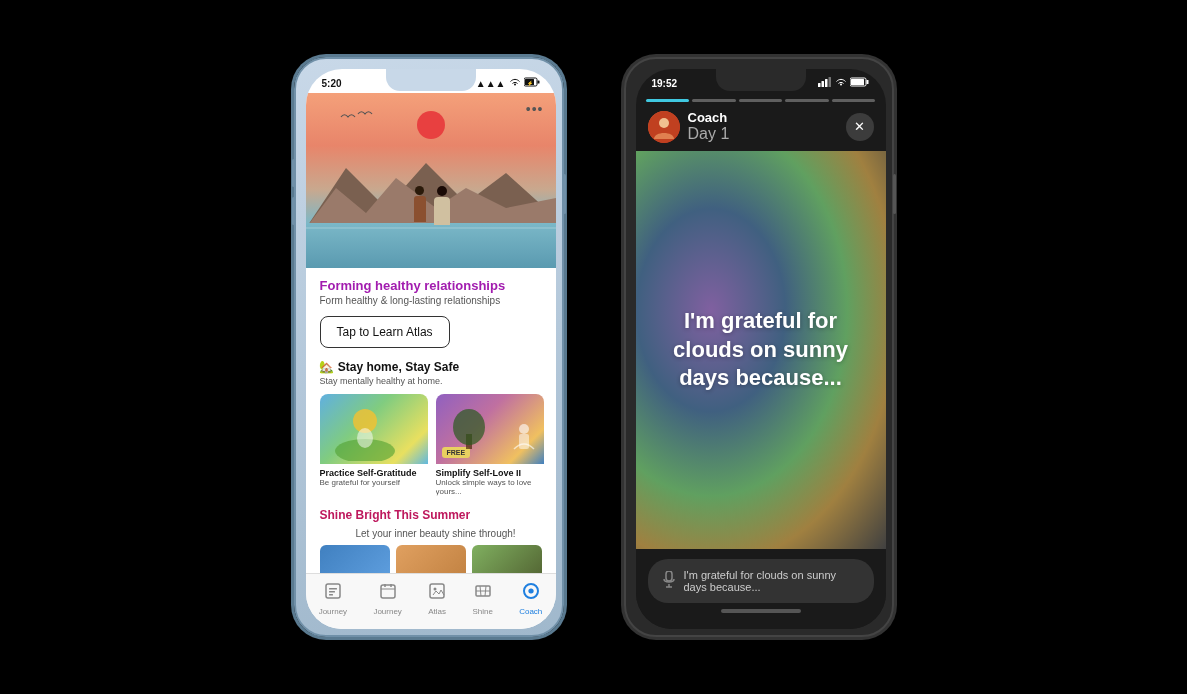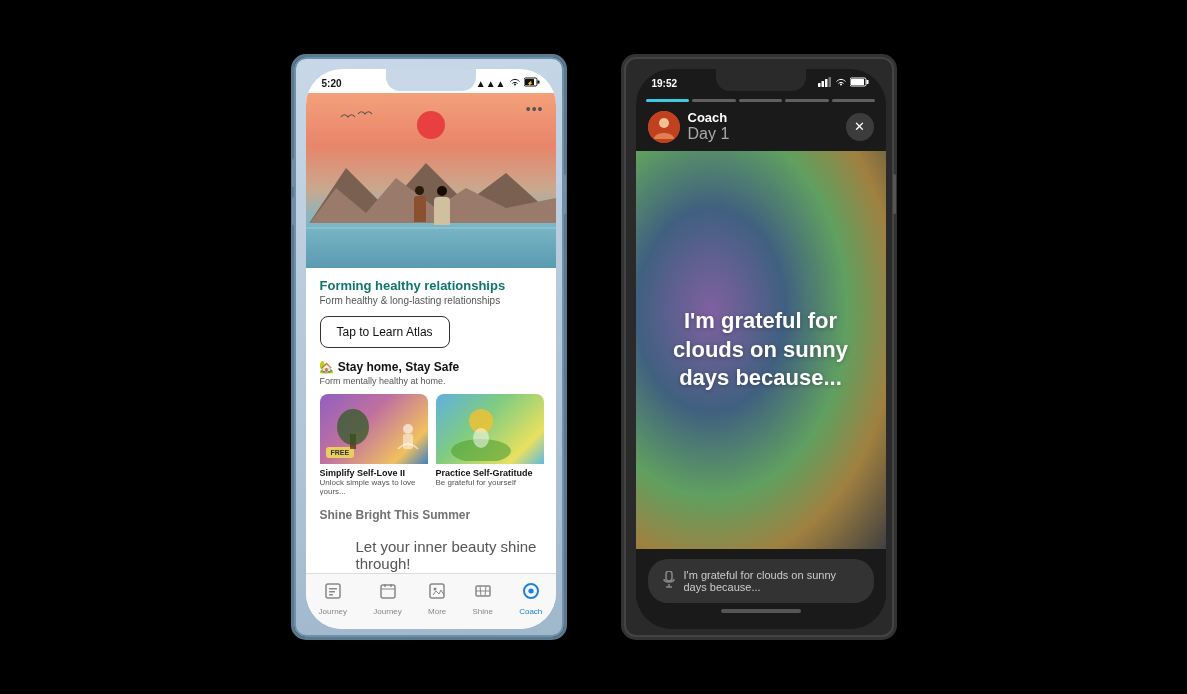--- a/index.html
+++ b/index.html
@@ -11,21 +11,21 @@
       align-items: center;
       justify-content: center;
       gap: 60px;
       font-family: -apple-system, BlinkMacSystemFont, 'SF Pro Display', 'Helvetica Neue', sans-serif;
       overflow: hidden;
     }
 
     
     .phone {
       position: relative;
-      border-radius: 12px;
+      border-radius: 32px;
       background: #1a1a2e;
       box-shadow: 0 0 0 2px #3a3a4a, 0 0 0 4px #555, inset 0 0 0 1px #888;
     }
 
     
     .phone1 {
       width: 270px;
       height: 580px;
       background: linear-gradient(170deg, #c8d8e8 0%, #a0b8cc 100%);
       border: 2px solid #7090a8;
@@ -171,21 +171,21 @@
 
     .content-area {
       padding: 10px 14px;
       flex: 1;
       overflow: hidden;
     }
 
     .section-title {
       font-size: 13px;
       font-weight: 700;
-      color: #0f766e;
+      color: #a21caf;
       margin-bottom: 2px;
     }
 
     .section-subtitle {
       font-size: 10px;
       color: #555;
       margin-bottom: 10px;
     }
 
     .tap-button {
@@ -271,26 +271,26 @@
       color: #555;
     }
 
     .shine-section {
       margin-top: 8px;
     }
 
     .shine-title {
       font-size: 12px;
       font-weight: 700;
-      color: #737373;
-      margin-bottom: 16px;
+      color: #be185d;
+      margin-bottom: 6px;
     }
 
     .shine-subtitle {
-      font-size: 15px;
+      font-size: 10px;
       color: #555;
       margin-bottom: 6px;
       padding-left: 36px;
     }
 
     .shine-cards {
       display: flex;
       gap: 6px;
     }
 
@@ -560,57 +560,57 @@
       <div class="content-area">
         <div class="section-title">Forming healthy relationships</div>
         <div class="section-subtitle">Form healthy &amp; long-lasting relationships</div>
 
         <div class="tap-button">Tap to Learn Atlas</div>
 
         <div class="stay-home-section">
           <div class="stay-home-title">
             <span>🏡 </span><span>Stay home, Stay Safe</span>
           </div>
-          <div class="stay-home-subtitle">Form mentally healthy at home.</div>
+          <div class="stay-home-subtitle">Stay mentally healthy at home.</div>
 
           <div class="card-row">
-
-            <div class="card">
-              <div class="card-img card1-bg">
-                <svg style="position:absolute;bottom:5px;right:5px" width="30" height="35" viewBox="0 0 30 35">
-                  <ellipse cx="15" cy="5" rx="5" ry="5" fill="#fff" opacity="0.6"></ellipse>
-                  <rect x="10" y="10" width="10" height="15" rx="2" fill="#fff" opacity="0.5"></rect>
-                  <path d="M5 25 Q15 15 25 25" stroke="#fff" stroke-width="1.5" fill="none" opacity="0.6"></path>
-                </svg>
-                <div class="free-badge">FREE</div>
-
-                <svg style="position:absolute;left:8px;top:5px" width="50" height="55" viewBox="0 0 50 55">
-                  <rect x="22" y="35" width="6" height="15" fill="#4a2a0a" opacity="0.7"></rect>
-                  <ellipse cx="25" cy="28" rx="16" ry="18" fill="#2a5a20" opacity="0.7"></ellipse>
-                </svg>
-              </div>
-              <div class="card-info">
-                <div class="card-title">Simplify Self-Love II</div>
-                <div class="card-desc">Unlock simple ways to love yours...</div>
-              </div>
-            </div>
 
             <div class="card">
               <div class="card-img card2-bg">
                 <svg style="position:absolute;bottom:3px;left:5px" width="80" height="55" viewBox="0 0 80 55">
                   <circle cx="40" cy="15" r="12" fill="#f5c030" opacity="0.8"></circle>
                   <ellipse cx="40" cy="45" rx="30" ry="12" fill="#50a030" opacity="0.6"></ellipse>
                   <ellipse cx="40" cy="32" rx="8" ry="10" fill="#fff" opacity="0.5"></ellipse>
                 </svg>
               </div>
               <div class="card-info">
                 <div class="card-title">Practice Self-Gratitude</div>
                 <div class="card-desc">Be grateful for yourself</div>
               </div>
             </div>
+
+            <div class="card">
+              <div class="card-img card1-bg">
+                <svg style="position:absolute;bottom:5px;right:5px" width="30" height="35" viewBox="0 0 30 35">
+                  <ellipse cx="15" cy="5" rx="5" ry="5" fill="#fff" opacity="0.6"></ellipse>
+                  <rect x="10" y="10" width="10" height="15" rx="2" fill="#fff" opacity="0.5"></rect>
+                  <path d="M5 25 Q15 15 25 25" stroke="#fff" stroke-width="1.5" fill="none" opacity="0.6"></path>
+                </svg>
+                <div class="free-badge">FREE</div>
+
+                <svg style="position:absolute;left:8px;top:5px" width="50" height="55" viewBox="0 0 50 55">
+                  <rect x="22" y="35" width="6" height="15" fill="#4a2a0a" opacity="0.7"></rect>
+                  <ellipse cx="25" cy="28" rx="16" ry="18" fill="#2a5a20" opacity="0.7"></ellipse>
+                </svg>
+              </div>
+              <div class="card-info">
+                <div class="card-title">Simplify Self-Love II</div>
+                <div class="card-desc">Unlock simple ways to love yours...</div>
+              </div>
+            </div>
           </div>
         </div>
 
         <div class="shine-section">
           <div class="shine-title">Shine Bright This Summer</div>
           <div class="shine-subtitle">Let your inner beauty shine through!</div>
           <div class="shine-cards">
             <div class="shine-card sc1"></div>
             <div class="shine-card sc2"></div>
             <div class="shine-card sc3"></div>
@@ -642,21 +642,21 @@
           <span class="tab-label">Journey</span>
         </div>
         <div class="tab-item">
           <span class="tab-icon">
             <svg width="18" height="18" viewBox="0 0 18 18">
                 <rect x="2" y="2" width="14" height="14" rx="2" stroke="#888" stroke-width="1.5" fill="none"></rect>
                 <path d="M5 13 L8 9 L11 12 L13 8 L16 13" stroke="#888" stroke-width="1" fill="none"></path>
                 <circle cx="7" cy="7" r="1.5" fill="#888"></circle>
               </svg>
           </span>
-          <span class="tab-label">More</span>
+          <span class="tab-label">Atlas</span>
         </div>
         <div class="tab-item">
           <span class="tab-icon">
             <svg width="18" height="18" viewBox="0 0 18 18">
                 <rect x="2" y="4" width="14" height="10" rx="1" stroke="#888" stroke-width="1.5" fill="none"></rect>
                 <path d="M6 4 L7 14 M12 4 L11 14" stroke="#888" stroke-width="1"></path>
                 <path d="M2 9 L16 9" stroke="#888" stroke-width="1"></path>
               </svg>
           </span>
           <span class="tab-label">Shine</span>

